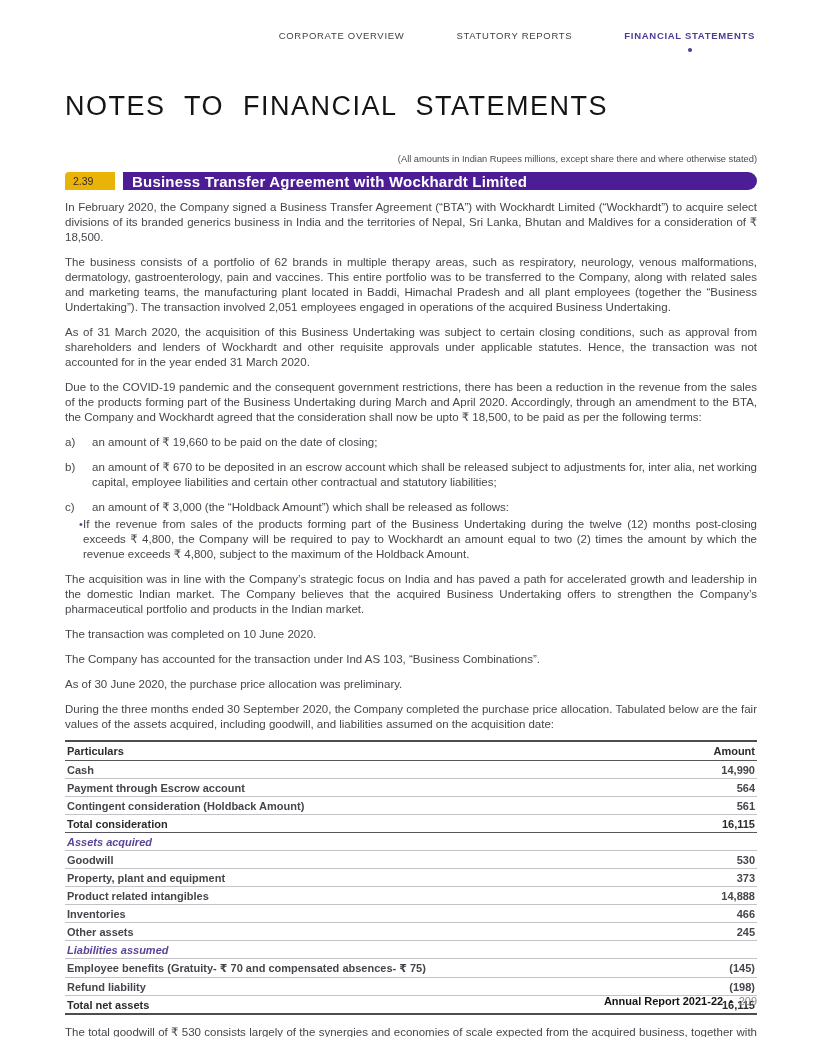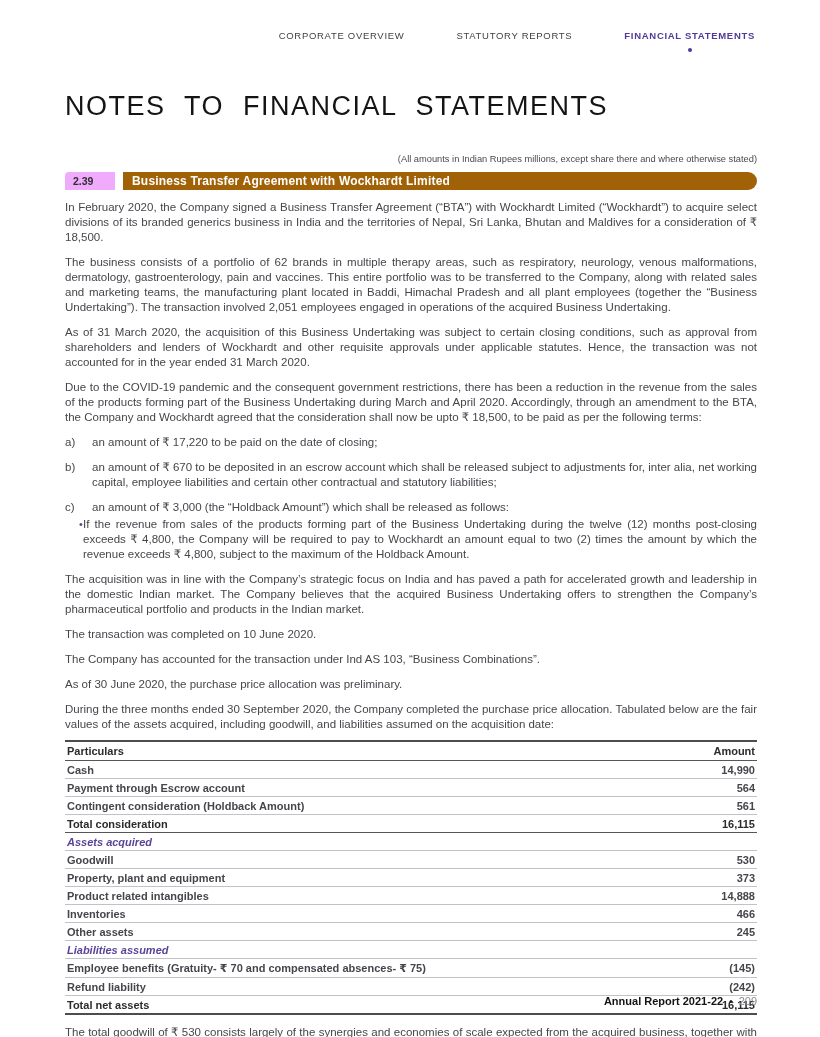--- a/index.html
+++ b/index.html
@@ -21,25 +21,25 @@
 
   
   .page-title { margin-top:39px; font-size:27px; font-weight:400; color:#141414;
                 letter-spacing:1.5px; word-spacing:10px; }
 
   
   .amounts-note { margin-top:32px; text-align:right; font-size:9.3px; color:#4a4a4e; }
 
   
   .section-bar { margin-top:8px; display:flex; align-items:stretch; height:18px; }
-  .section-num { background:#f0abfc; color:#2d2d30; font-size:10.5px; font-weight:700;
+  .section-num { background:#eab308; color:#2d2d30; font-size:10.5px; font-weight:400;
                  width:50px; display:flex; align-items:center; padding-left:8px;
                  border-radius:4px 0 0 0; }
   .section-gap { width:8px; }
-  .section-title { background:#a16207; color:#ffffff; font-size:12px; font-weight:700;
+  .section-title { background:#4c1d95; color:#ffffff; font-size:15px; font-weight:700;
                    flex:1; display:flex; align-items:center; padding-left:9px;
                    border-radius:0 9px 9px 0; letter-spacing:.2px; }
 
   
   .para { font-size:11.5px; line-height:15px; text-align:justify; margin-top:10px; color:#45464b; }
   .terms { margin-top:2px; }
   .term { display:flex; margin-top:10px; }
   .term-label { width:27px; flex:0 0 27px; font-size:11.5px; line-height:15px; }
   .term-text { flex:1; font-size:11.5px; line-height:15px; text-align:justify; }
   .sub-bullet { display:flex; margin-top:2px; }
@@ -95,21 +95,21 @@
   </div>
 
   <p class="para">In February 2020, the Company signed a Business Transfer Agreement (“BTA”) with Wockhardt Limited (“Wockhardt”) to acquire select divisions of its branded generics business in India and the territories of Nepal, Sri Lanka, Bhutan and Maldives for a consideration of ₹ 18,500.</p>
   <p class="para">The business consists of a portfolio of 62 brands in multiple therapy areas, such as respiratory, neurology, venous malformations, dermatology, gastroenterology, pain and vaccines. This entire portfolio was to be transferred to the Company, along with related sales and marketing teams, the manufacturing plant located in Baddi, Himachal Pradesh and all plant employees (together the “Business Undertaking”). The transaction involved 2,051 employees engaged in operations of the acquired Business Undertaking.</p>
   <p class="para">As of 31 March 2020, the acquisition of this Business Undertaking was subject to certain closing conditions, such as approval from shareholders and lenders of Wockhardt and other requisite approvals under applicable statutes. Hence, the transaction was not accounted for in the year ended 31 March 2020.</p>
   <p class="para">Due to the COVID-19 pandemic and the consequent government restrictions, there has been a reduction in the revenue from the sales of the products forming part of the Business Undertaking during March and April 2020. Accordingly, through an amendment to the BTA, the Company and Wockhardt agreed that the consideration shall now be upto ₹ 18,500, to be paid as per the following terms:</p>
 
   <div class="terms">
     <div class="term">
       <span class="term-label">a)</span>
-      <span class="term-text">an amount of ₹ 17,220 to be paid on the date of closing;</span>
+      <span class="term-text">an amount of ₹ 19,660 to be paid on the date of closing;</span>
     </div>
     <div class="term">
       <span class="term-label">b)</span>
       <span class="term-text">an amount of ₹ 670 to be deposited in an escrow account which shall be released subject to adjustments for, inter alia, net working capital, employee liabilities and certain other contractual and statutory liabilities;</span>
     </div>
     <div class="term">
       <span class="term-label">c)</span>
       <span class="term-text">an amount of ₹ 3,000 (the “Holdback Amount”) which shall be released as follows:</span>
     </div>
     <div class="sub-bullet">
@@ -175,21 +175,21 @@
       <tr class="section-row">
         <td>Liabilities assumed</td>
         <td class="amt"></td>
       </tr>
       <tr>
         <td>Employee benefits (Gratuity- ₹ 70 and compensated absences- ₹ 75)</td>
         <td class="amt">(145)</td>
       </tr>
       <tr>
         <td>Refund liability</td>
-        <td class="amt">(242)</td>
+        <td class="amt">(198)</td>
       </tr>
       <tr class="total grand">
         <td>Total net assets</td>
         <td class="amt">16,115</td>
       </tr>
     </tbody>
   </table>
 
   <p class="para">The total goodwill of ₹ 530 consists largely of the synergies and economies of scale expected from the acquired business, together with the value of the workforce acquired. Acquisition related costs amounted to ₹ 60 and were excluded from the consideration transferred and were recognised as expense under “Selling and other expenses” in the Statement of profit and loss for the year ended 31 March 2021.</p>
 

